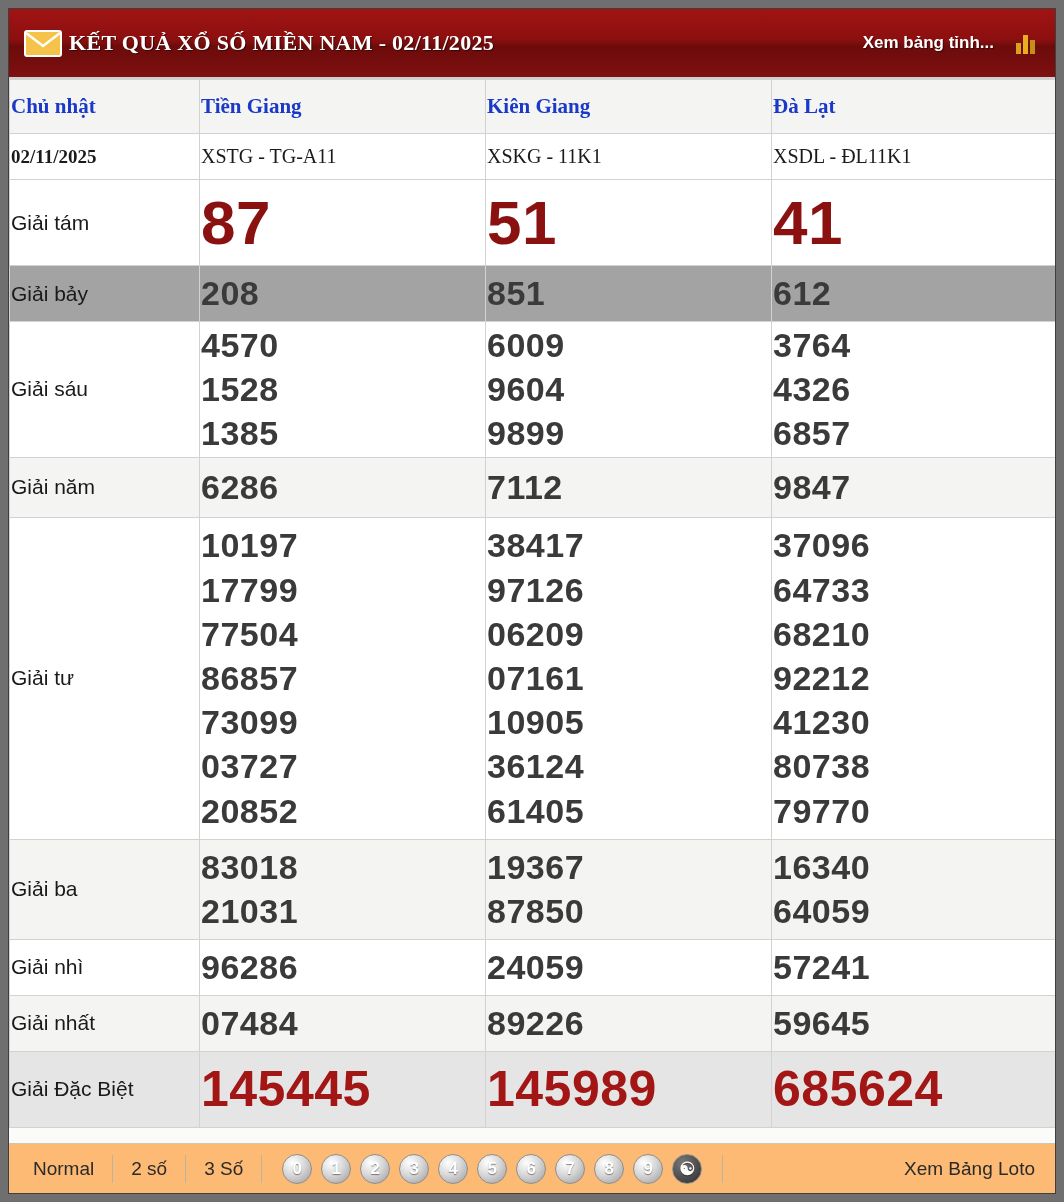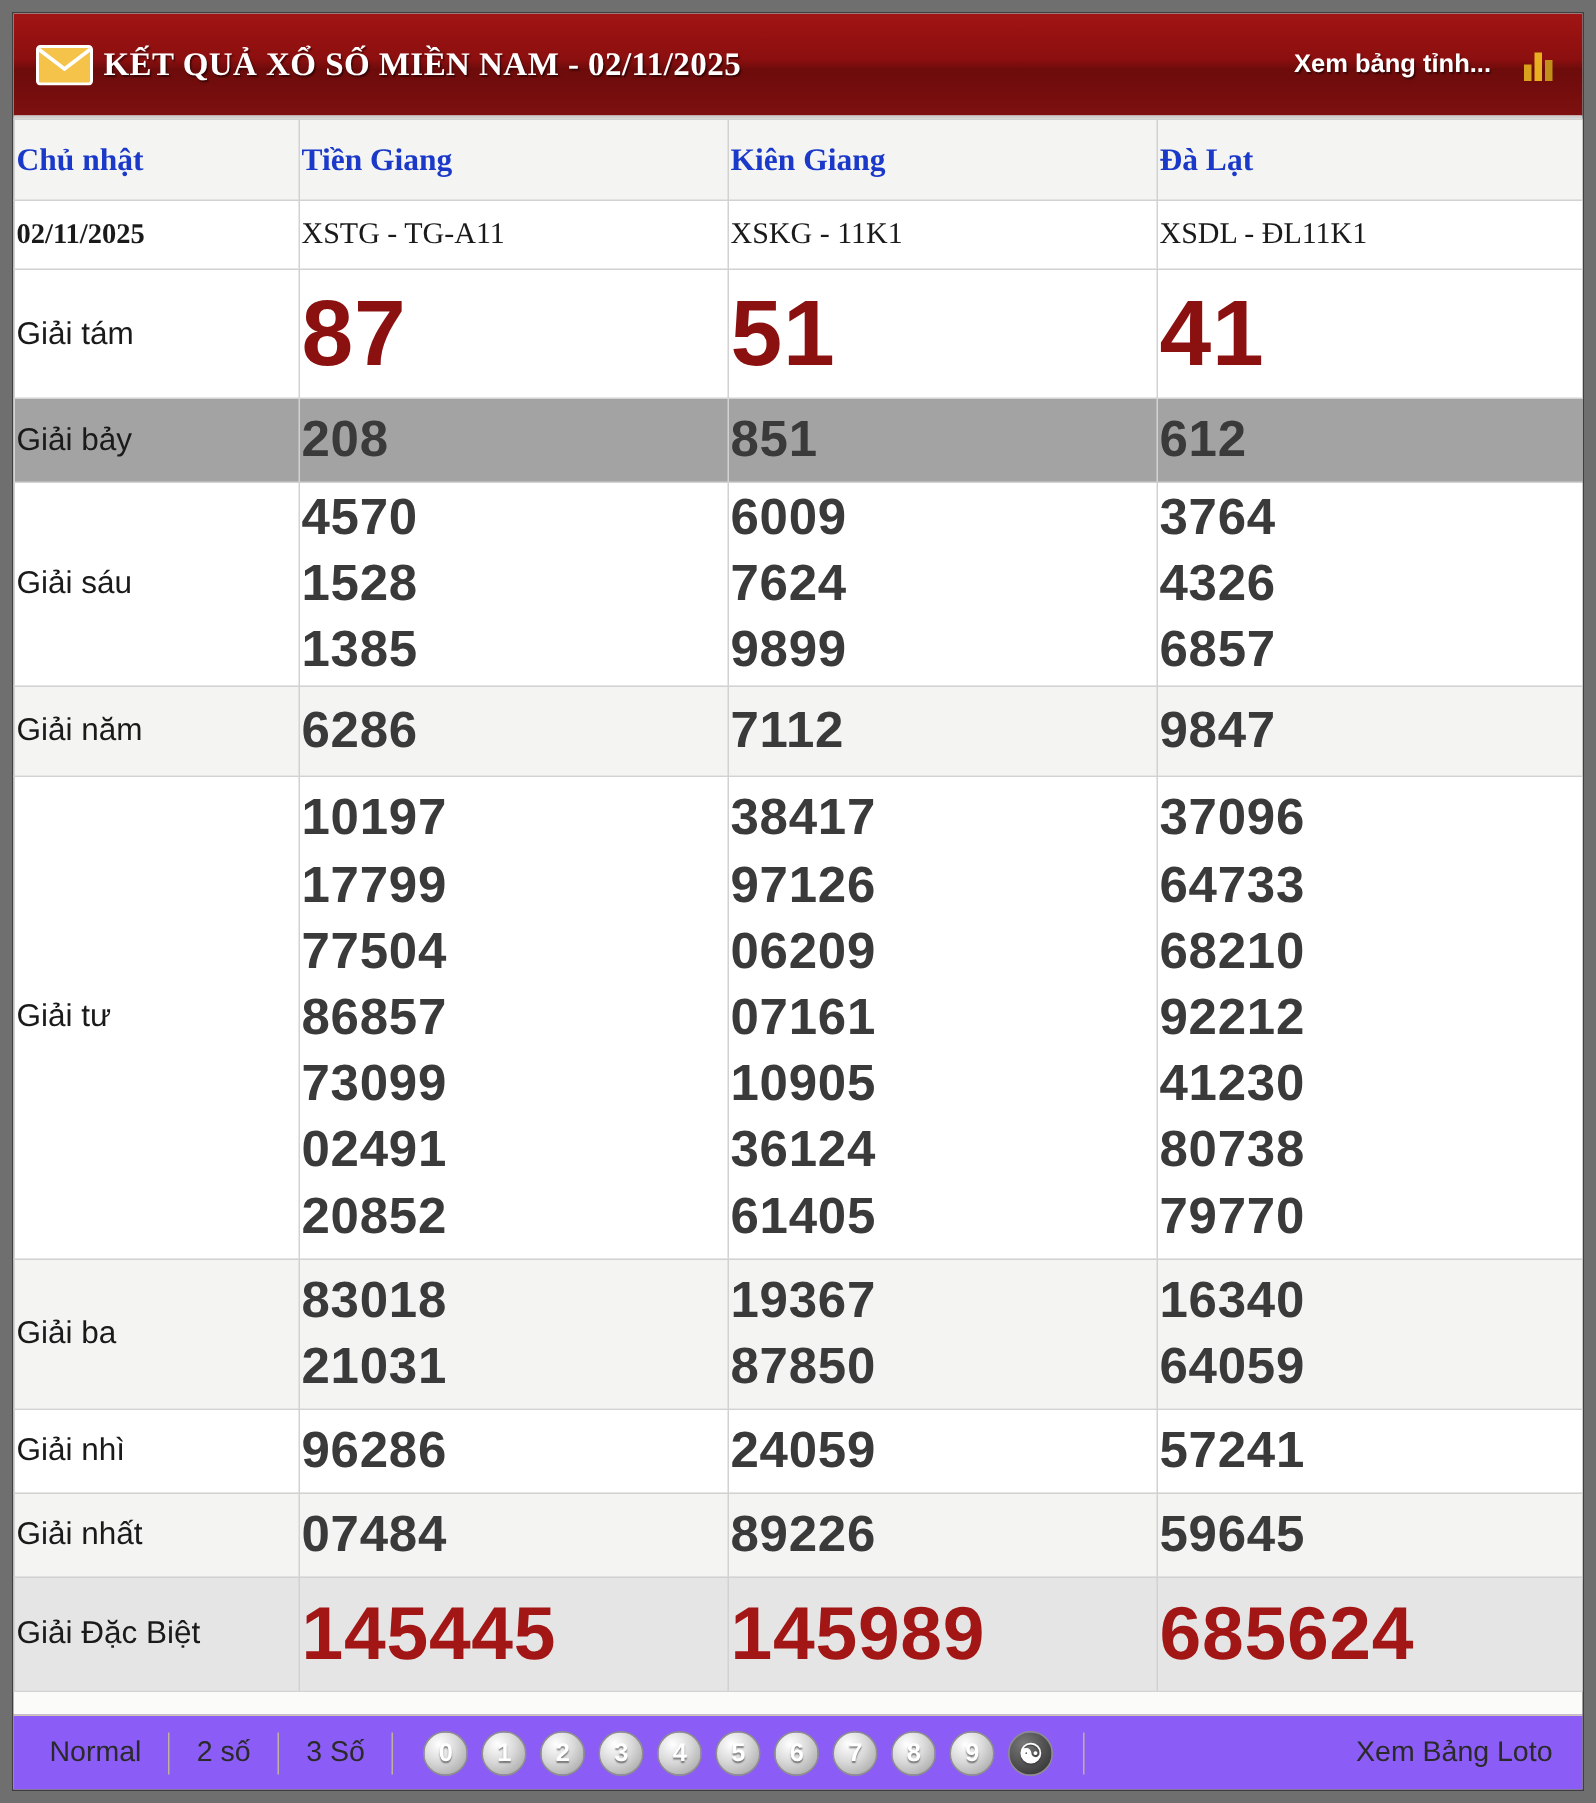--- a/index.html
+++ b/index.html
@@ -132,21 +132,21 @@
   .row-g2 td { height: 56px; background:#ffffff; }
   .row-g1 td { height: 56px; background:#f4f4f2; }
   .row-db td { height: 76px; background:#e5e5e5; }
   .row-db .num { font-size: 50px; color: #a31616; }
   .row-db .label-cell { font-size: 21px; }
 
   
   .footer {
     flex: 0 0 50px;
     height: 50px;
-    background: #8b5cf6;
+    background: #fdba74;
     border-top: 1px solid #cfc7ae;
     display: flex;
     align-items: center;
     padding: 0 10px;
     gap: 4px;
     justify-content: flex-end;
   }
   .foot-btn {
     font-size: 19px;
     color: #2a2a2a;
@@ -244,21 +244,21 @@
 
           <tr class="row-g6">
             <td class="label-cell">Giải sáu</td>
             <td class="num">
                 <div>4570</div>
                 <div>1528</div>
                 <div>1385</div>
               </td>
             <td class="num">
                 <div>6009</div>
-                <div>7624</div>
+                <div>9604</div>
                 <div>9899</div>
               </td>
             <td class="num">
                 <div>3764</div>
                 <div>4326</div>
                 <div>6857</div>
               </td>
           </tr>
 
           <tr class="row-g5">
@@ -275,21 +275,21 @@
           </tr>
 
           <tr class="row-g4">
             <td class="label-cell">Giải tư</td>
             <td class="num">
                 <div>10197</div>
                 <div>17799</div>
                 <div>77504</div>
                 <div>86857</div>
                 <div>73099</div>
-                <div>02491</div>
+                <div>03727</div>
                 <div>20852</div>
               </td>
             <td class="num">
                 <div>38417</div>
                 <div>97126</div>
                 <div>06209</div>
                 <div>07161</div>
                 <div>10905</div>
                 <div>36124</div>
                 <div>61405</div>

